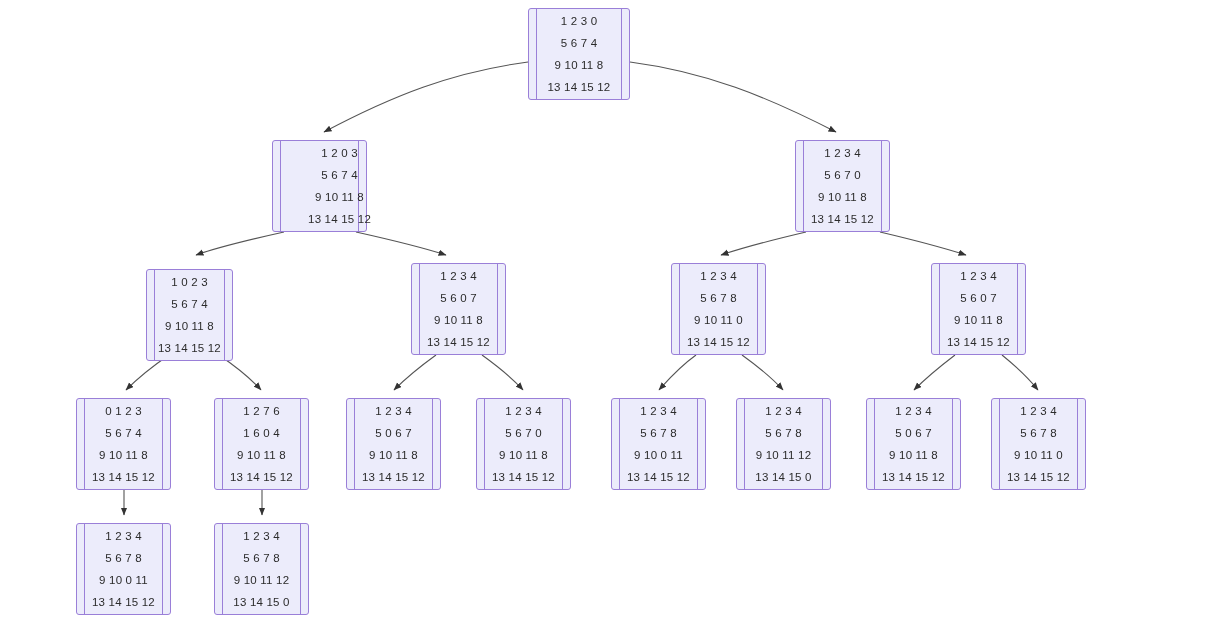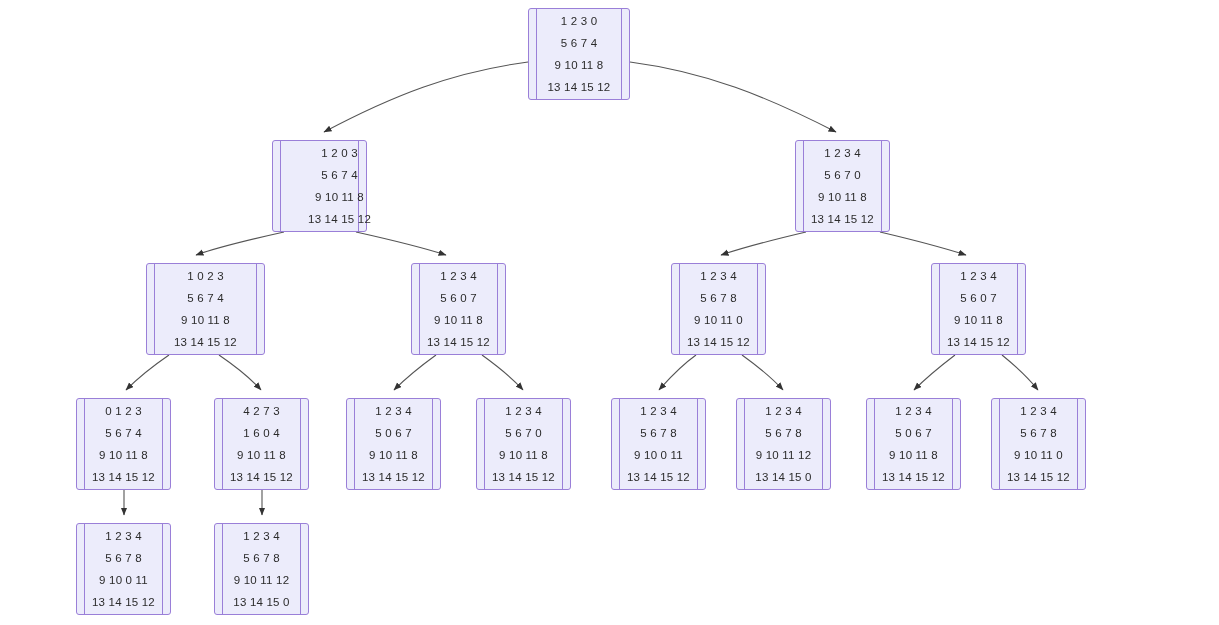--- a/index.html
+++ b/index.html
@@ -103,21 +103,21 @@
         <div class="row">5 6 7 4</div>
         <div class="row">9 10 11 8</div>
         <div class="row">13 14 15 12</div>
       </div>
       <div class="node" id="n2" style="left: 795px; top: 140px; width: 95px; height: 92px;">
         <div class="row">1 2 3 4</div>
         <div class="row">5 6 7 0</div>
         <div class="row">9 10 11 8</div>
         <div class="row">13 14 15 12</div>
       </div>
-      <div class="node" id="n3" style="left: 146px; top: 263px; width: 119px; height: 92px;">
+      <div class="node" id="n3" style="left: 146px; top: 269px; width: 87px; height: 92px;">
         <div class="row">1 0 2 3</div>
         <div class="row">5 6 7 4</div>
         <div class="row">9 10 11 8</div>
         <div class="row">13 14 15 12</div>
       </div>
       <div class="node" id="n4" style="left: 411px; top: 263px; width: 95px; height: 92px;">
         <div class="row">1 2 3 4</div>
         <div class="row">5 6 0 7</div>
         <div class="row">9 10 11 8</div>
         <div class="row">13 14 15 12</div>
@@ -134,21 +134,21 @@
         <div class="row">9 10 11 8</div>
         <div class="row">13 14 15 12</div>
       </div>
       <div class="node" id="n7" style="left: 76px; top: 398px; width: 95px; height: 92px;">
         <div class="row">0 1 2 3</div>
         <div class="row">5 6 7 4</div>
         <div class="row">9 10 11 8</div>
         <div class="row">13 14 15 12</div>
       </div>
       <div class="node" id="n8" style="left: 214px; top: 398px; width: 95px; height: 92px;">
-        <div class="row">4 2 7 3</div>
+        <div class="row">1 2 7 6</div>
         <div class="row">1 6 0 4</div>
         <div class="row">9 10 11 8</div>
         <div class="row">13 14 15 12</div>
       </div>
       <div class="node" id="n9" style="left: 346px; top: 398px; width: 95px; height: 92px;">
         <div class="row">1 2 3 4</div>
         <div class="row">5 0 6 7</div>
         <div class="row">9 10 11 8</div>
         <div class="row">13 14 15 12</div>
       </div>

